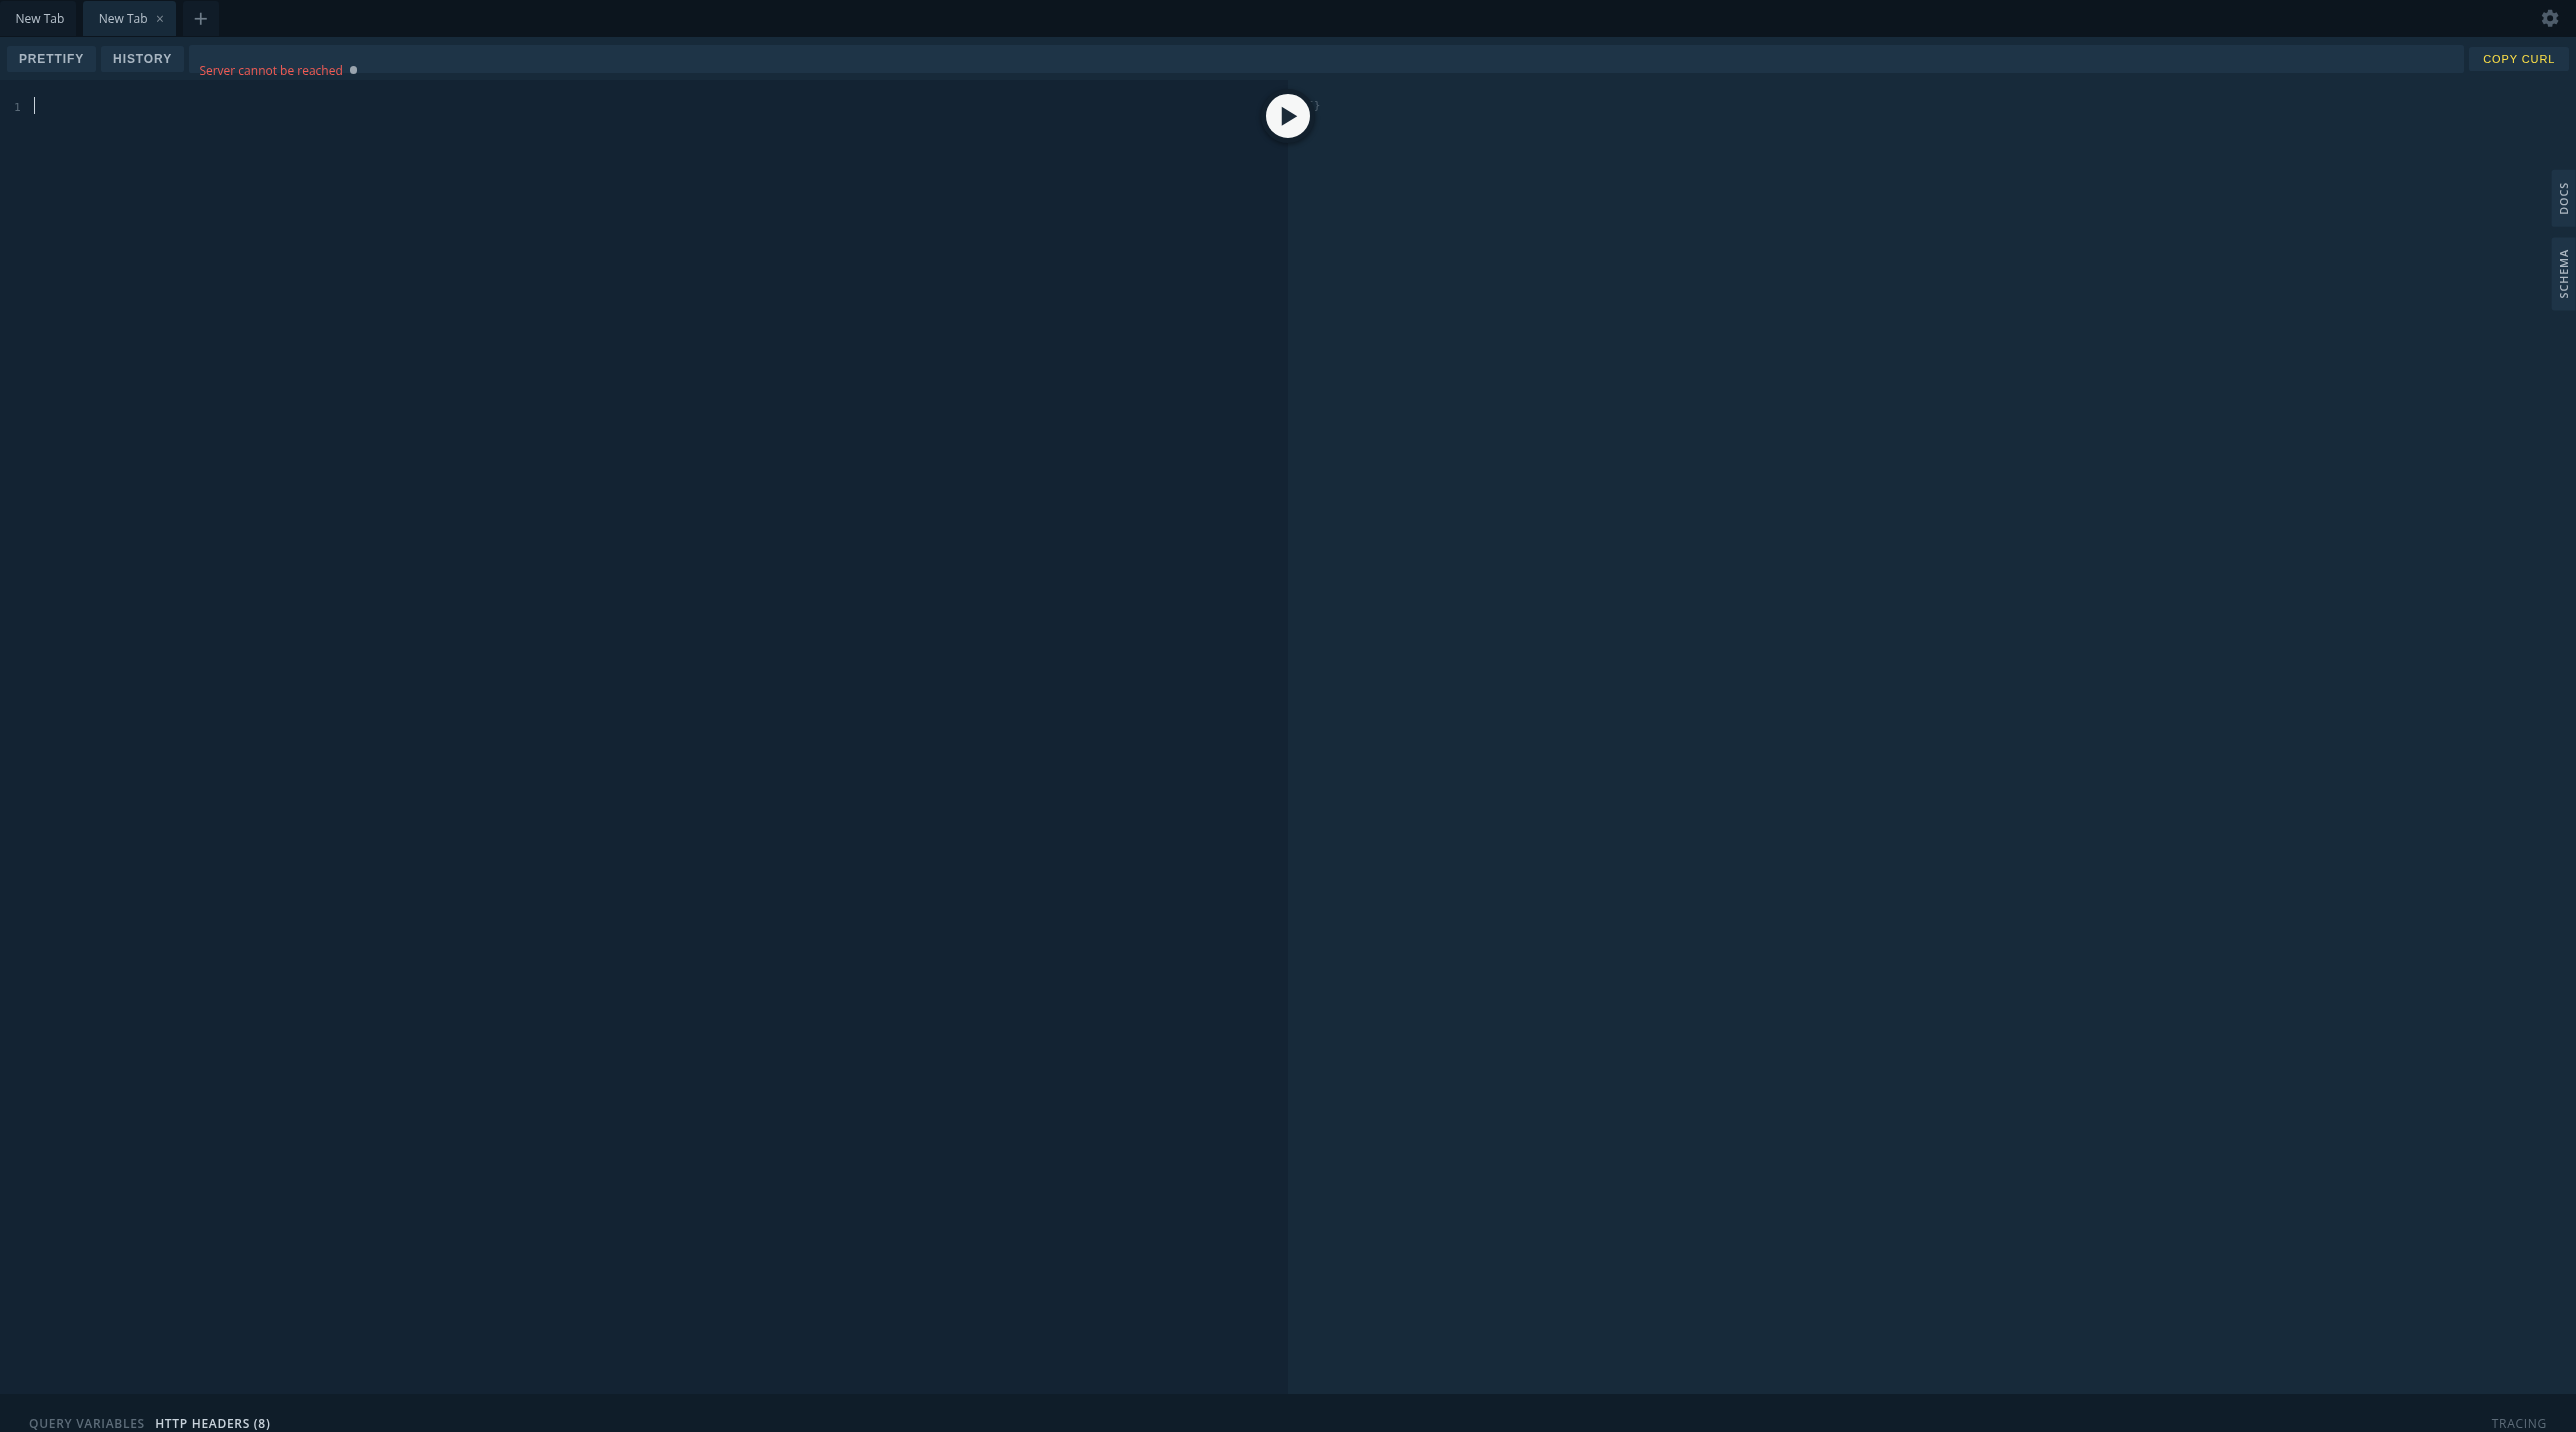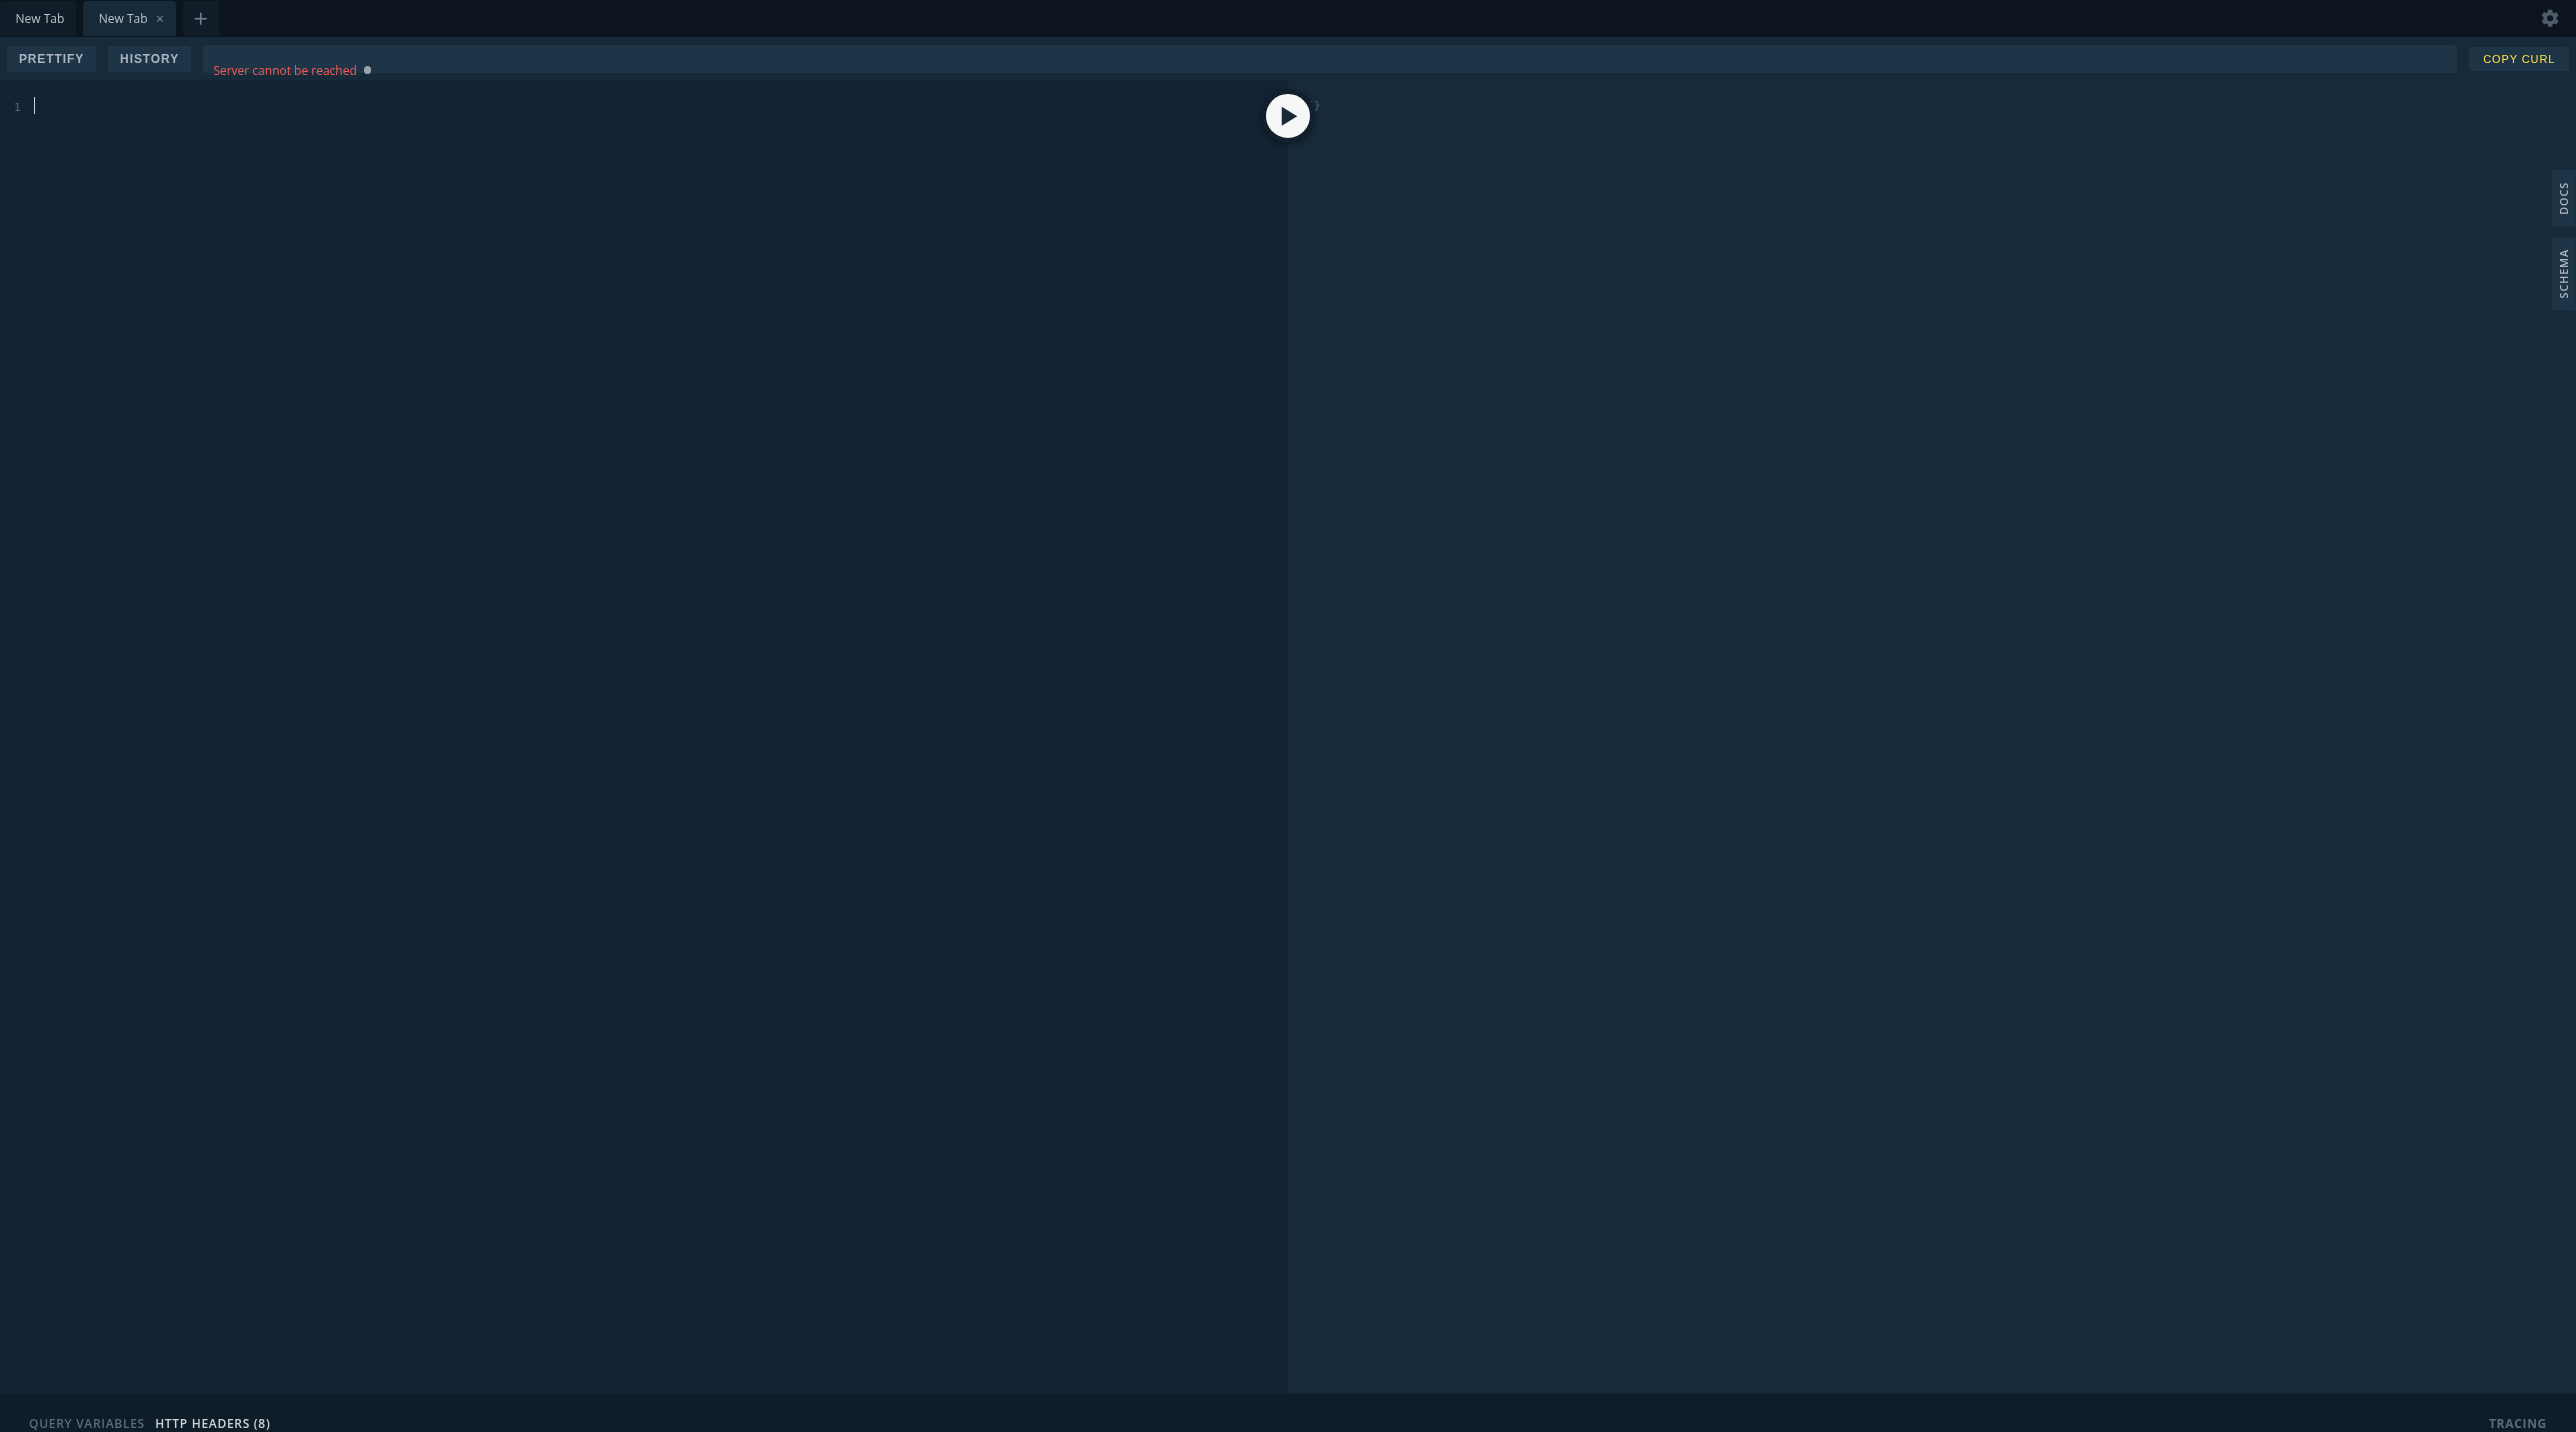--- a/index.html
+++ b/index.html
@@ -76,21 +76,21 @@
     cursor: pointer;
     display: flex;
     align-items: center;
   }
   .gear svg { fill: #4e5c6a; }
 
   
   .toolbar {
     display: flex;
     align-items: center;
-    gap: 12px;
+    gap: 5px;
     padding: 7.7px 6.9px;
     background: #172a3a;
   }
   .btn {
     background: #1e3447;
     color: #a9b6c2;
     border: none;
     border-radius: 2.6px;
     font-size: 12px;
     letter-spacing: 0.9px;
@@ -249,21 +249,21 @@
   .bottom-item {
     margin-right: 10.3px;
     font-weight: 600;
     cursor: pointer;
   }
   .bottom-item.active {
     color: #c9d3dc;
   }
   .tracing {
     margin-left: auto;
-    font-weight: 700;
+    font-weight: 400;
     cursor: pointer;
   }
 </style>
 </head>
 <body>
 
 <div class="app">
 
   <div class="tabbar">
     <div class="tab inactive">

